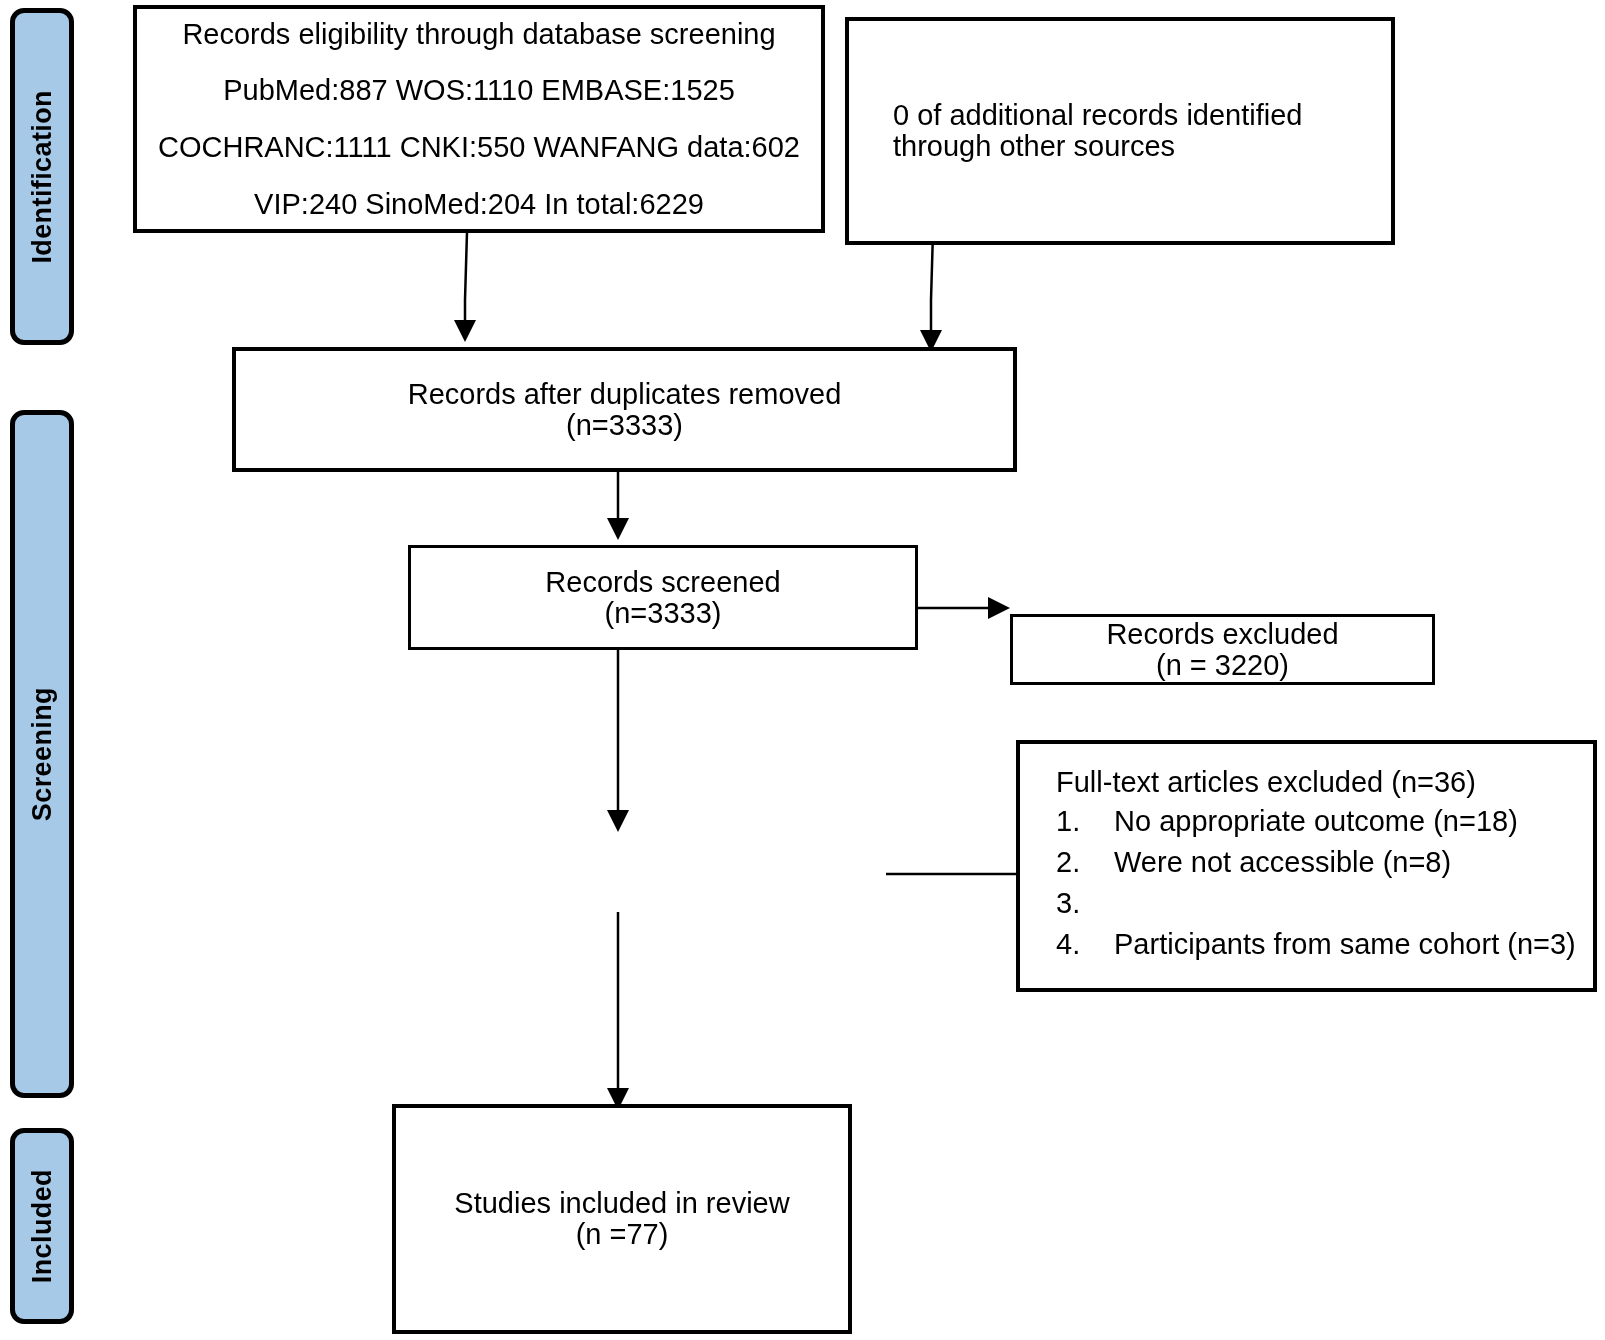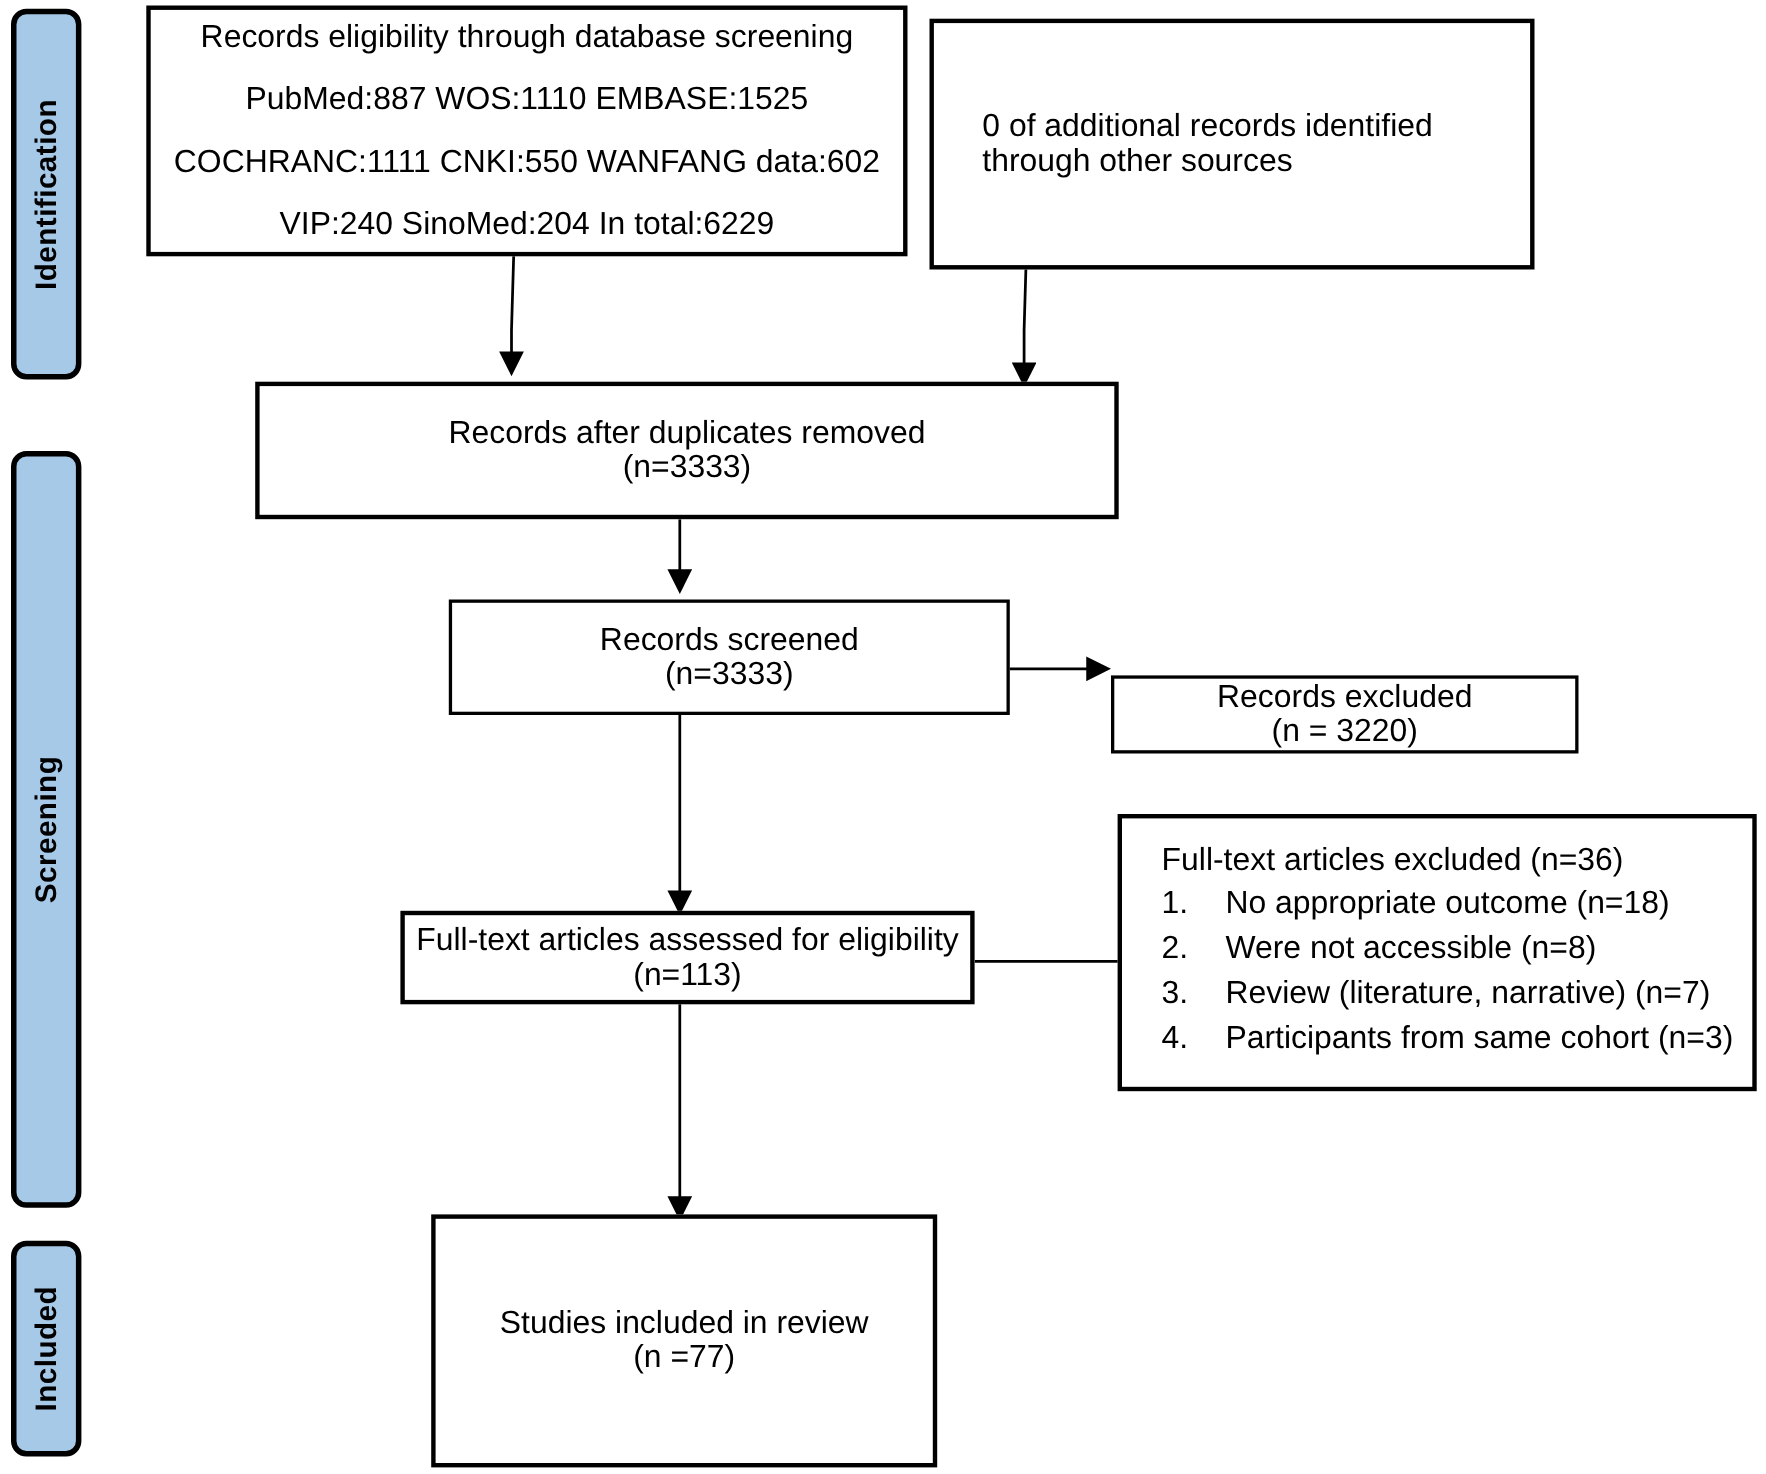--- a/index.html
+++ b/index.html
@@ -178,39 +178,34 @@
   <div class="flow-box center-text thin" style="left:368px; top:545px; width:510px; height:105px;margin-left:40px;">
     <div class="box-line">Records screened</div>
     <div class="box-line">(n=3333)</div>
   </div>
 
   <div class="flow-box center-text thin" style="left:1010px; top:566px; width:425px; height:71px;margin-top:48px;">
     <div class="box-line">Records excluded</div>
     <div class="box-line">(n = 3220)</div>
   </div>
 
-  <div class="flow-box center-text" style="left:364px; top:828px; width:522px; height:85px;">
-    <div class="box-line">Full-text articles assessed for eligibility</div>
-    <div class="box-line">(n=113)</div>
-  </div>
 
   <div class="flow-box left-text" style="left:1016px; top:740px; width:581px; height:252px; padding-left:36px; padding-right:20px;">
     <div class="excl-title">Full-text articles excluded (n=36)</div>
     <ul class="excl-list">
       <li class="excl-item">
         <span class="excl-num">1.</span>
         <span>No appropriate outcome (n=18)</span>
       </li>
       <li class="excl-item">
         <span class="excl-num">2.</span>
         <span>Were not accessible (n=8)</span>
       </li>
       <li class="excl-item">
         <span class="excl-num">3.</span>
-        <span>Review (literature, narrative) (n=7)</span>
       </li>
       <li class="excl-item">
         <span class="excl-num">4.</span>
         <span>Participants from same cohort (n=3)</span>
       </li>
     </ul>
   </div>
 
   <div class="flow-box center-text" style="left:392px; top:1104px; width:460px; height:230px;">
     <div class="box-line">Studies included in review</div>

